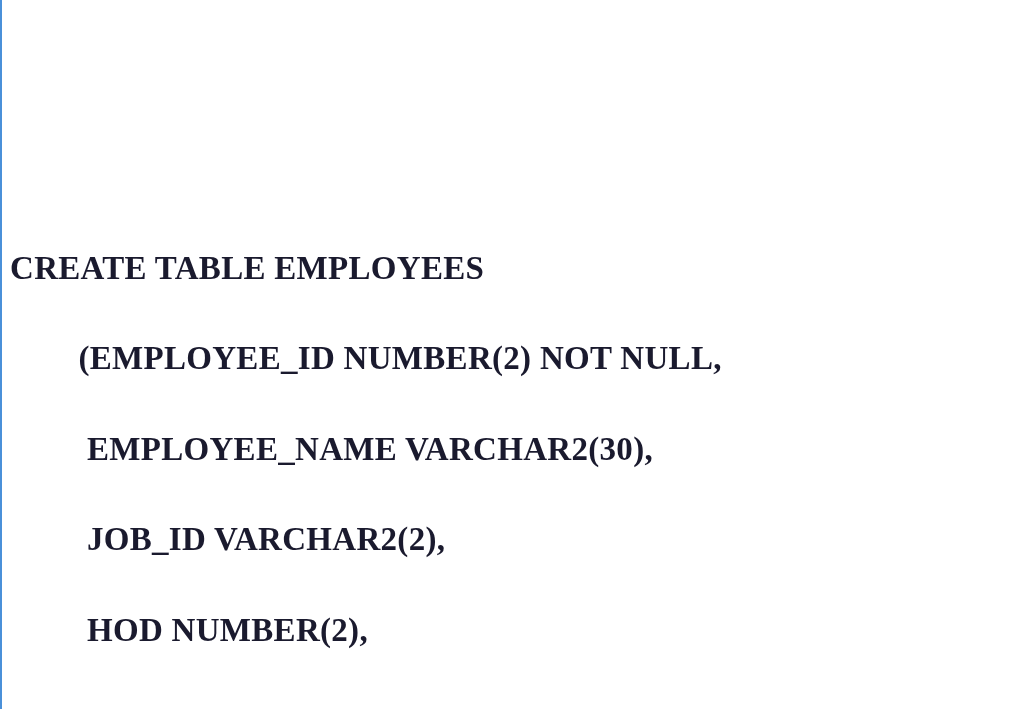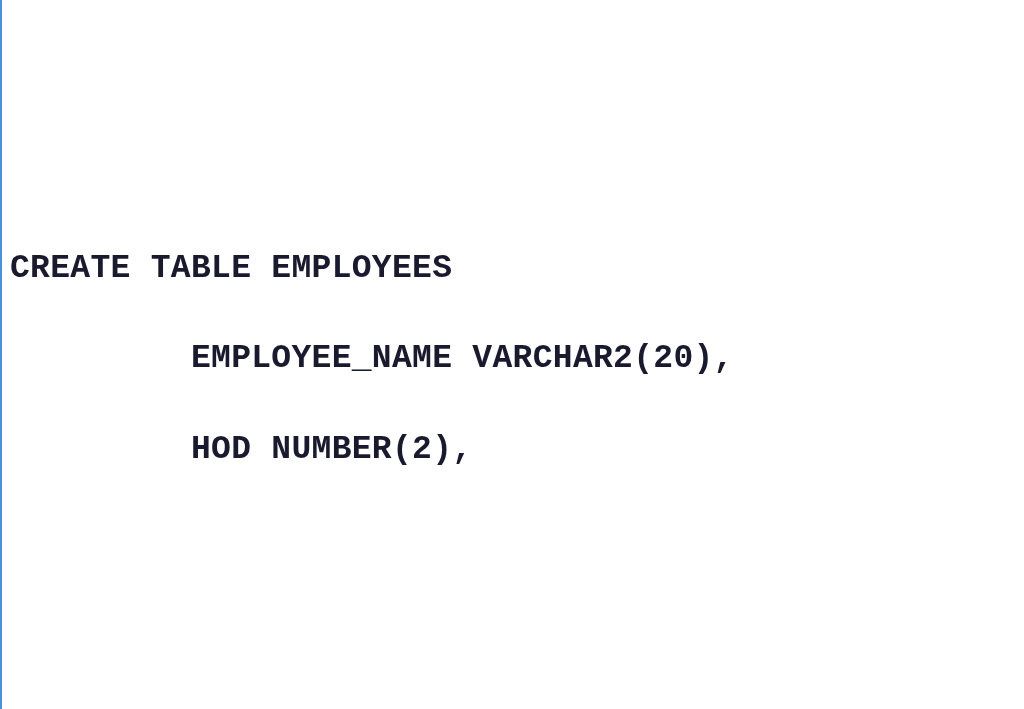--- a/index.html
+++ b/index.html
@@ -17,30 +17,33 @@
       border-left: 2px solid #4a90d9;
       line-height: 1.37;
       white-space: pre;
       letter-spacing: 0.3px;
     }
     .code-block {
       display: block;
     }
     .line {
       display: block;
+      font-family: Liberation Serif, serif;
     }
   </style>
 </head>
 <body>
 
 
 
 <div class="code-block">
 <span class="line">CREATE TABLE EMPLOYEES</span>
-<span class="line">         EMPLOYEE_NAME VARCHAR2(20),</span>
+<span class="line">        (EMPLOYEE_ID NUMBER(2) NOT NULL,</span>
+<span class="line">         EMPLOYEE_NAME VARCHAR2(30),</span>
+<span class="line">         JOB_ID VARCHAR2(2),</span>
 <span class="line">         HOD NUMBER(2),</span>
 
 
 
 <span class="line"></span>
 
 
 
 
 </div>

